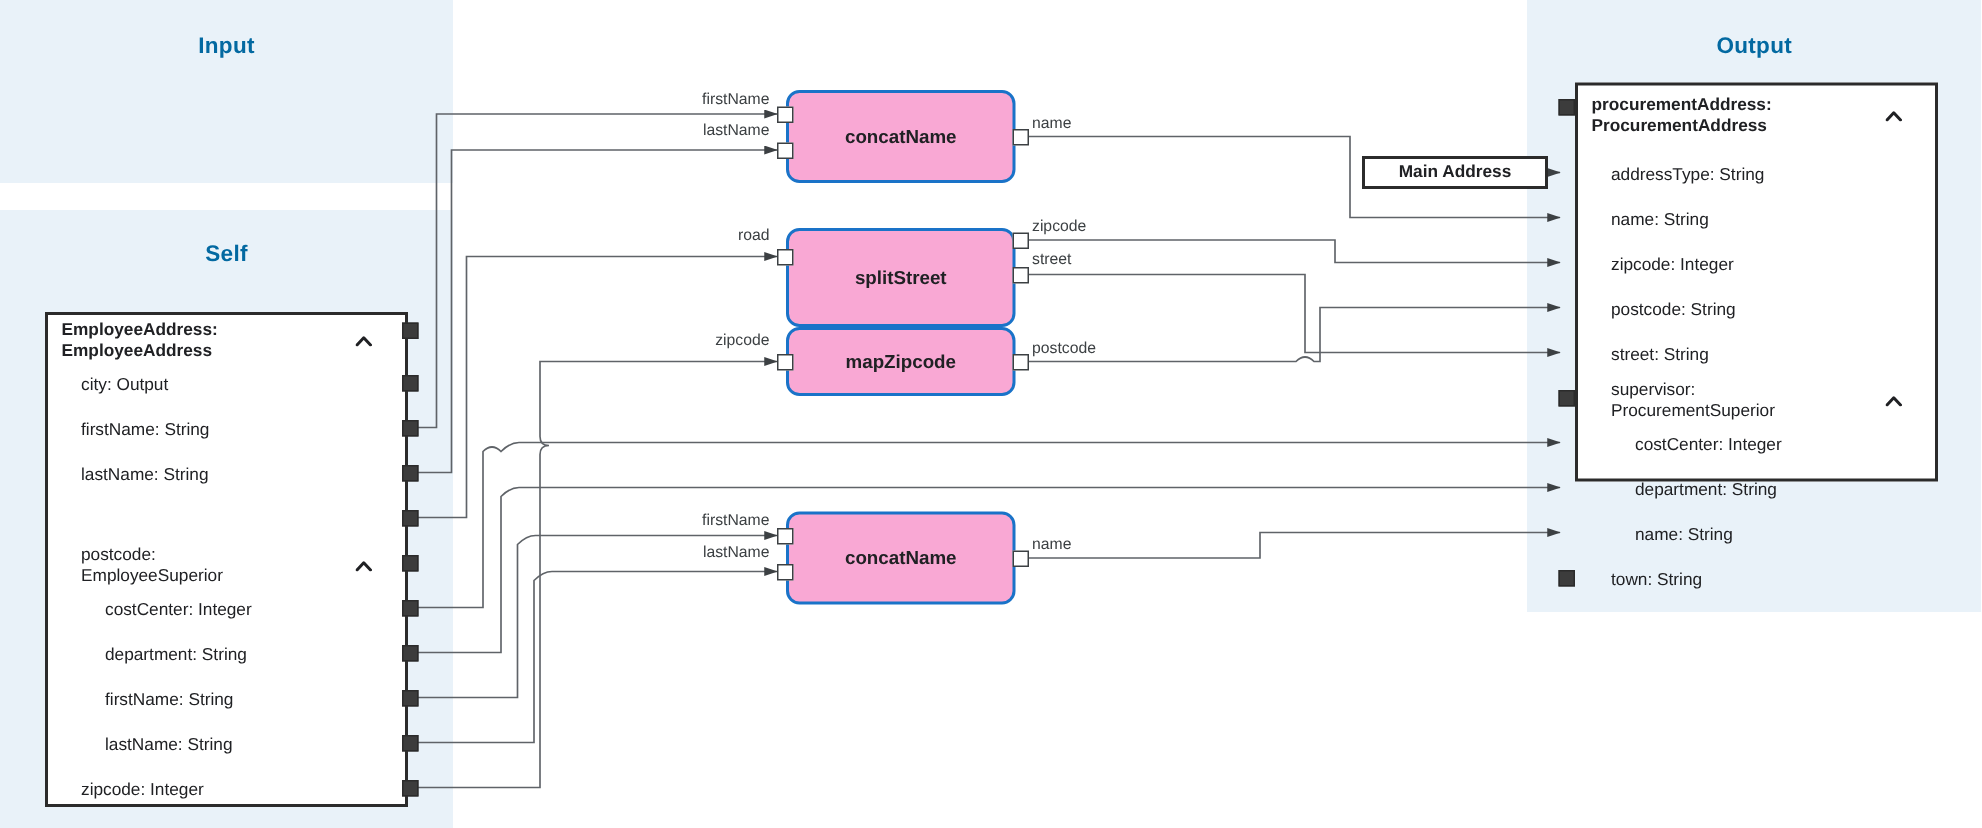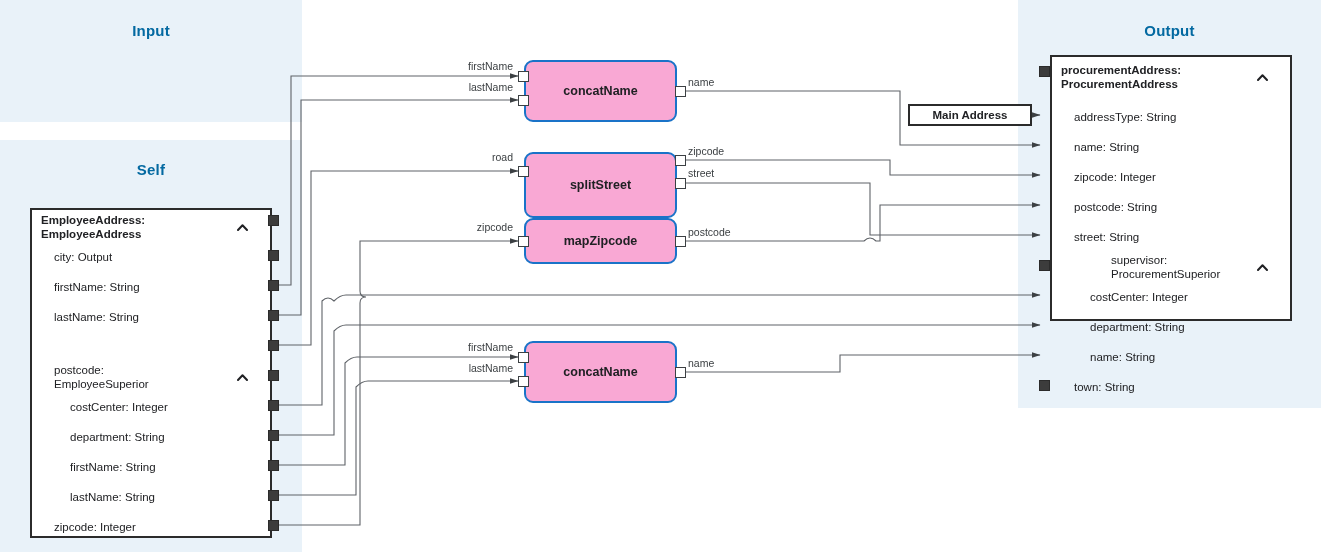--- a/index.html
+++ b/index.html
@@ -258,21 +258,21 @@
     </div>
     <div class="schema-row lvl1" style="top:105px;">
       <span class="schema-label">zipcode: Integer</span>
     </div>
     <div class="schema-row lvl1" style="top:135px;">
       <span class="schema-label">postcode: String</span>
     </div>
     <div class="schema-row lvl1" style="top:165px;">
       <span class="schema-label">street: String</span>
     </div>
-    <div class="schema-row lvl1" style="top:195px;padding-left:37px;">
+    <div class="schema-row lvl1" style="top:195px;">
       <span class="schema-label">supervisor:
 ProcurementSuperior</span>
       <span class="chev">
         <svg viewBox="0 0 11 7">
             <path d="M1,6 L5.5,1.2 L10,6" fill="none" stroke="currentColor" stroke-width="2" stroke-linecap="round" stroke-linejoin="round"></path>
           </svg>
       </span>
     </div>
     <div class="schema-row lvl2" style="top:225px;">
       <span class="schema-label">costCenter: Integer</span>

